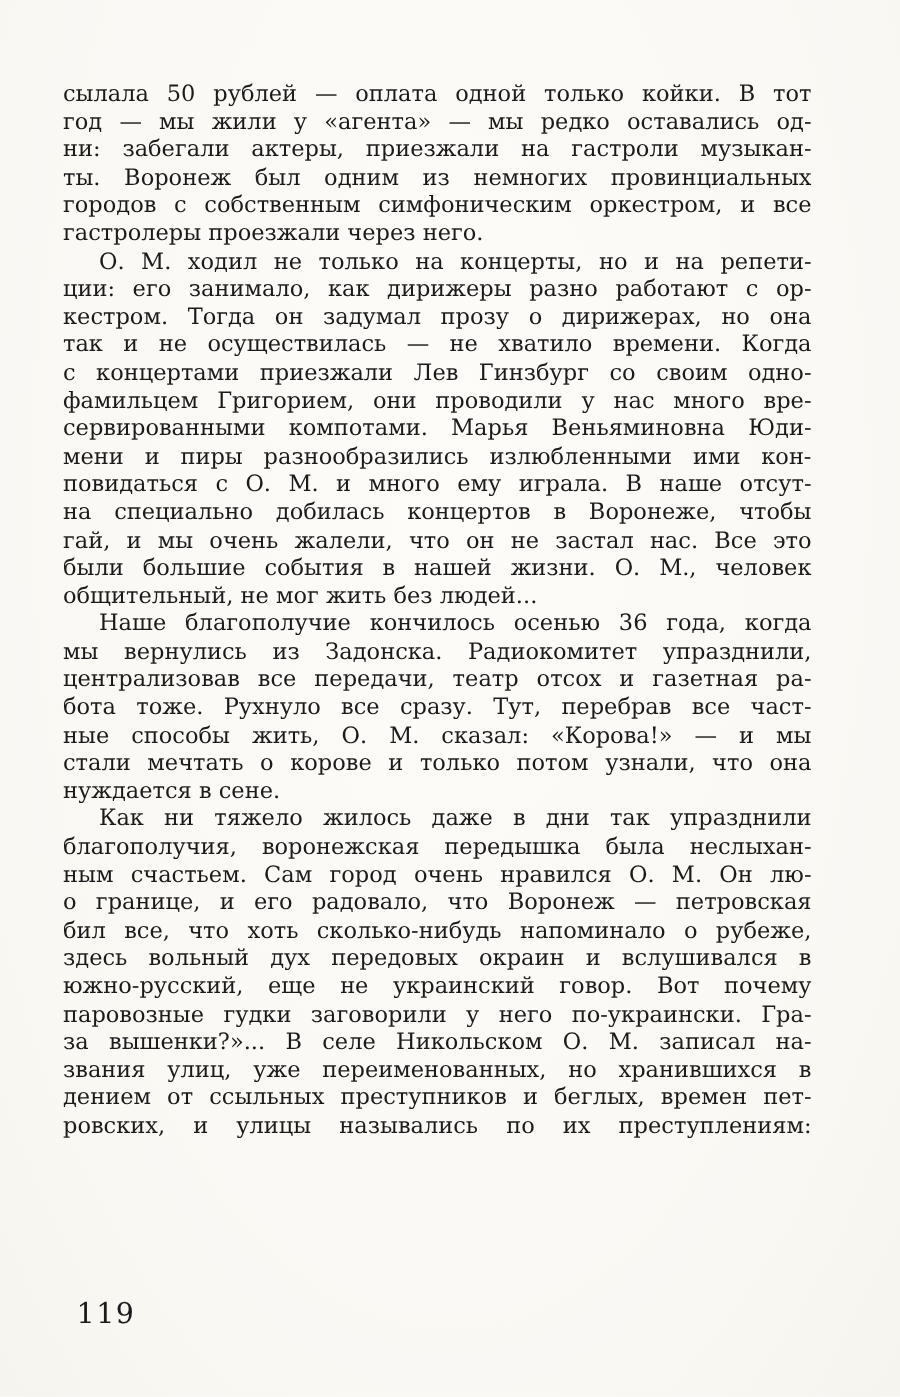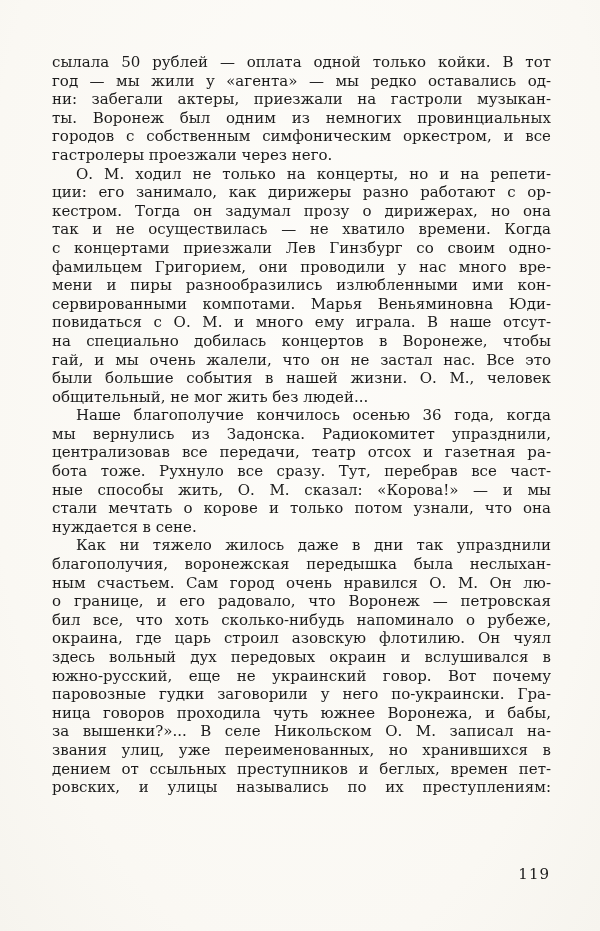--- a/index.html
+++ b/index.html
@@ -14,21 +14,21 @@
     overflow: hidden;
     font-family: "DejaVu Serif", "Liberation Serif", serif;
   }
   .page {
     position: absolute;
     inset: 0;
     background: radial-gradient(ellipse at 50% 35%, #fdfcf9 0%, #faf8f3 75%, #f6f4ee 100%);
   }
   .text-block {
     position: absolute;
-    left: 52px;
+    left: 42px;
     top: 53px;
     width: 499px;
     color: #1b1b1b;
     font-size: 15px;
     line-height: 18.6px;
   }
   .line {
     height: 18.6px;
     overflow: hidden;
     text-align: justify;
@@ -40,23 +40,22 @@
     text-align-last: left;
   }
   .line.indent {
     padding-left: 24px;
   }
   .page-number {
     position: absolute;
     top: 865px;
     left: 51px;
     width: 499px;
-    text-align: right;
     color: #1b1b1b;
-    font-size: 15px;
+    font-size: 19px;
     letter-spacing: 1px;
   }
 </style>
 </head>
 <body>
 
 <div class="page">
   <div class="text-block" id="text-block">
       <div>
         <div class="line">сылала 50 рублей — оплата одной только койки. В тот</div>
@@ -66,22 +65,22 @@
         <div class="line">городов с собственным симфоническим оркестром, и все</div>
         <div class="line lastline">гастролеры проезжали через него.</div>
       </div>
       <div>
         <div class="line indent">О. М. ходил не только на концерты, но и на репети-</div>
         <div class="line">ции: его занимало, как дирижеры разно работают с ор-</div>
         <div class="line">кестром. Тогда он задумал прозу о дирижерах, но она</div>
         <div class="line">так и не осуществилась — не хватило времени. Когда</div>
         <div class="line">с концертами приезжали Лев Гинзбург со своим одно-</div>
         <div class="line">фамильцем Григорием, они проводили у нас много вре-</div>
+        <div class="line">сервированными компотами. Марья Веньяминовна Юди-</div>
         <div class="line">мени и пиры разнообразились излюбленными ими кон-</div>
-        <div class="line">сервированными компотами. Марья Веньяминовна Юди-</div>
         <div class="line">повидаться с О. М. и много ему играла. В наше отсут-</div>
         <div class="line">на специально добилась концертов в Воронеже, чтобы</div>
         <div class="line">гай, и мы очень жалели, что он не застал нас. Все это</div>
         <div class="line">были большие события в нашей жизни. О. М., человек</div>
         <div class="line lastline">общительный, не мог жить без людей...</div>
       </div>
       <div>
         <div class="line indent">Наше благополучие кончилось осенью 36 года, когда</div>
         <div class="line">мы вернулись из Задонска. Радиокомитет упразднили,</div>
         <div class="line">централизовав все передачи, театр отсох и газетная ра-</div>
@@ -89,25 +88,23 @@
         <div class="line">ные способы жить, О. М. сказал: «Корова!» — и мы</div>
         <div class="line">стали мечтать о корове и только потом узнали, что она</div>
         <div class="line lastline">нуждается в сене.</div>
       </div>
       <div>
         <div class="line indent">Как ни тяжело жилось даже в дни так упразднили</div>
         <div class="line">благополучия, воронежская передышка была неслыхан-</div>
         <div class="line">ным счастьем. Сам город очень нравился О. М. Он лю-</div>
         <div class="line">о границе, и его радовало, что Воронеж — петровская</div>
         <div class="line">бил все, что хоть сколько-нибудь напоминало о рубеже,</div>
-        <div class="line">окраина, где царь строил азовскую флотилию. Он чуял</div>
         <div class="line">здесь вольный дух передовых окраин и вслушивался в</div>
         <div class="line">южно-русский, еще не украинский говор. Вот почему</div>
         <div class="line">паровозные гудки заговорили у него по-украински. Гра-</div>
-        <div class="line">ница говоров проходила чуть южнее Воронежа, и бабы,</div>
         <div class="line">за вышенки?»... В селе Никольском О. М. записал на-</div>
         <div class="line">звания улиц, уже переименованных, но хранившихся в</div>
         <div class="line">дением от ссыльных преступников и беглых, времен пет-</div>
         <div class="line">ровских, и улицы назывались по их преступлениям:</div>
       </div>
     </div>
   <div class="page-number">119</div>
 </div>
 
 </body></html>

